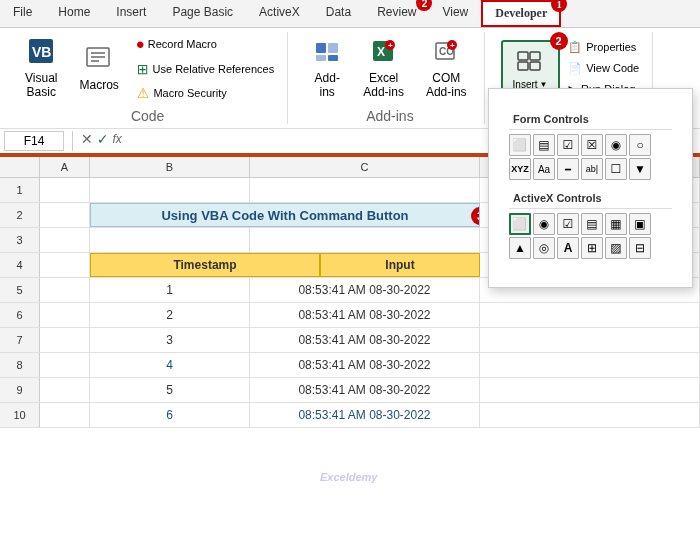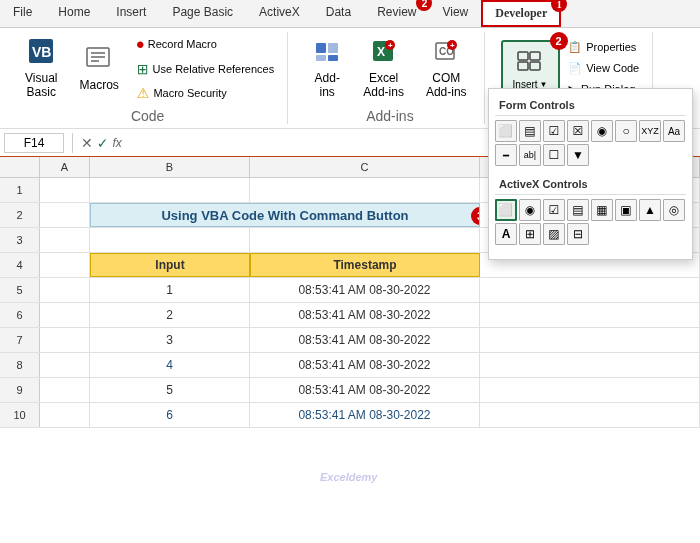--- a/index.html
+++ b/index.html
@@ -21,28 +21,28 @@
     .big-btn .label { font-size: 12px; margin-top: 2px; text-align: center; }
 
     
     .small-btns { display: flex; flex-direction: column; gap: 2px; justify-content: center; }
     .small-btn { display: flex; align-items: center; gap: 4px; padding: 2px 4px; cursor: pointer; border: 1px solid transparent; border-radius: 2px; font-size: 11px; white-space: nowrap; }
     .small-btn .icon { font-size: 14px; }
     .insert-btn { display: flex; flex-direction: column; align-items: center; justify-content: center; padding: 4px 10px; cursor: pointer; border: 2px solid #217346; border-radius: 3px; background: #e7f3ec; min-width: 50px; }
     .insert-btn .label { font-size: 10px; margin-top: 2px; }
 
     
-    .dropdown-panel { position: absolute; top: 88px; left: 488px; background: #fff; border: 1px solid #ccc; box-shadow: 2px 4px 10px rgba(0,0,0,0.2); z-index: 100; width: 205px; padding: 6px; }
+    .dropdown-panel { position: absolute; top: 88px; left: 488px; background: #fff; border: 1px solid #ccc; box-shadow: 2px 4px 10px rgba(0,0,0,0.2); z-index: 100; width: 205px; padding: 20px; }
     .dropdown-section-title { font-size: 11px; font-weight: bold; color: #333; padding: 4px 4px 4px 4px; border-bottom: 1px solid #ddd; margin-bottom: 4px; }
     .control-grid { display: flex; flex-wrap: wrap; gap: 2px; margin-bottom: 8px; }
     .ctrl-btn { width: 22px; height: 22px; border: 1px solid #aaa; background: #f5f5f5; display: flex; align-items: center; justify-content: center; font-size: 12px; cursor: pointer; border-radius: 1px; }
     .ctrl-btn.highlighted { border: 2px solid #217346; background: #e7f3ec; }
 
     
-    .formula-bar { display: flex; align-items: center; border-bottom: 1px solid #c2410c; padding: 2px 4px; gap: 4px; background: #fff; height: 28px; }
+    .formula-bar { display: flex; align-items: flex-start; border-bottom: 4px solid #c2410c; padding: 2px 4px; gap: 4px; background: #fff; height: 28px; }
     .cell-ref { border: 1px solid #ccc; padding: 2px 6px; font-size: 12px; min-width: 60px; text-align: center; }
     .formula-divider { width: 1px; height: 20px; background: #ccc; margin: 0 4px; }
     .formula-icons { display: flex; gap: 4px; align-items: center; color: #666; font-size: 14px; }
     .formula-input { flex: 1; border: none; outline: none; font-size: 12px; padding: 2px; }
 
     
     .spreadsheet { flex: 1; overflow: hidden; }
     .col-headers { display: flex; background: #f3f3f3; border-bottom: 1px solid #ccc; }
     .row-header-cell { width: 40px; min-width: 40px; height: 20px; border-right: 1px solid #ccc; background: #f3f3f3; }
     .col-header { height: 20px; border-right: 1px solid #ccc; display: flex; align-items: center; justify-content: center; font-size: 11px; color: #333; font-weight: 500; }
@@ -225,21 +225,21 @@
   <div class="dropdown-section-title">Form Controls</div>
   <div class="control-grid">
 
     <div class="ctrl-btn" title="Button">⬜</div>
     <div class="ctrl-btn" title="Combo Box">▤</div>
     <div class="ctrl-btn" title="Check Box">☑</div>
     <div class="ctrl-btn" title="Spin Button">☒</div>
     <div class="ctrl-btn" title="Option Button">◉</div>
     <div class="ctrl-btn" title="List Box">○</div>
 
-    <div class="ctrl-btn" title="Label" style="font-size:9px;font-weight:normal;">XYZ</div>
+    <div class="ctrl-btn" title="Label" style="font-size:9px;font-weight:bold;">XYZ</div>
     <div class="ctrl-btn" title="Text Box" style="font-size:10px;">Aa</div>
     <div class="ctrl-btn" title="Scroll Bar" style="font-size:10px;">━</div>
     <div class="ctrl-btn" title="Edit Box" style="font-size:9px;">ab|</div>
     <div class="ctrl-btn" title="Group Box">☐</div>
     <div class="ctrl-btn" title="Drop Down">▼</div>
   </div>
   <div class="dropdown-section-title">ActiveX Controls</div>
   <div class="control-grid">
 
     <div class="ctrl-btn highlighted" title="Command Button">⬜</div>
@@ -301,22 +301,22 @@
     <div class="row-num">3</div>
     <div class="cell cell-a"></div>
     <div class="cell cell-b"></div>
     <div class="cell cell-c"></div>
     <div class="cell cell-f"></div>
   </div>
 
   <div class="grid-row">
     <div class="row-num">4</div>
     <div class="cell cell-a"></div>
+    <div class="cell cell-c header-cell">Timestamp</div>
     <div class="cell cell-b header-cell">Input</div>
-    <div class="cell cell-c header-cell">Timestamp</div>
     <div class="cell cell-f"></div>
   </div>
 
   <div class="grid-row">
     <div class="row-num">5</div>
     <div class="cell cell-a"></div>
     <div class="cell cell-b data-num">1</div>
     <div class="cell cell-c data-time">08:53:41 AM 08-30-2022</div>
     <div class="cell cell-f"></div>
   </div>

